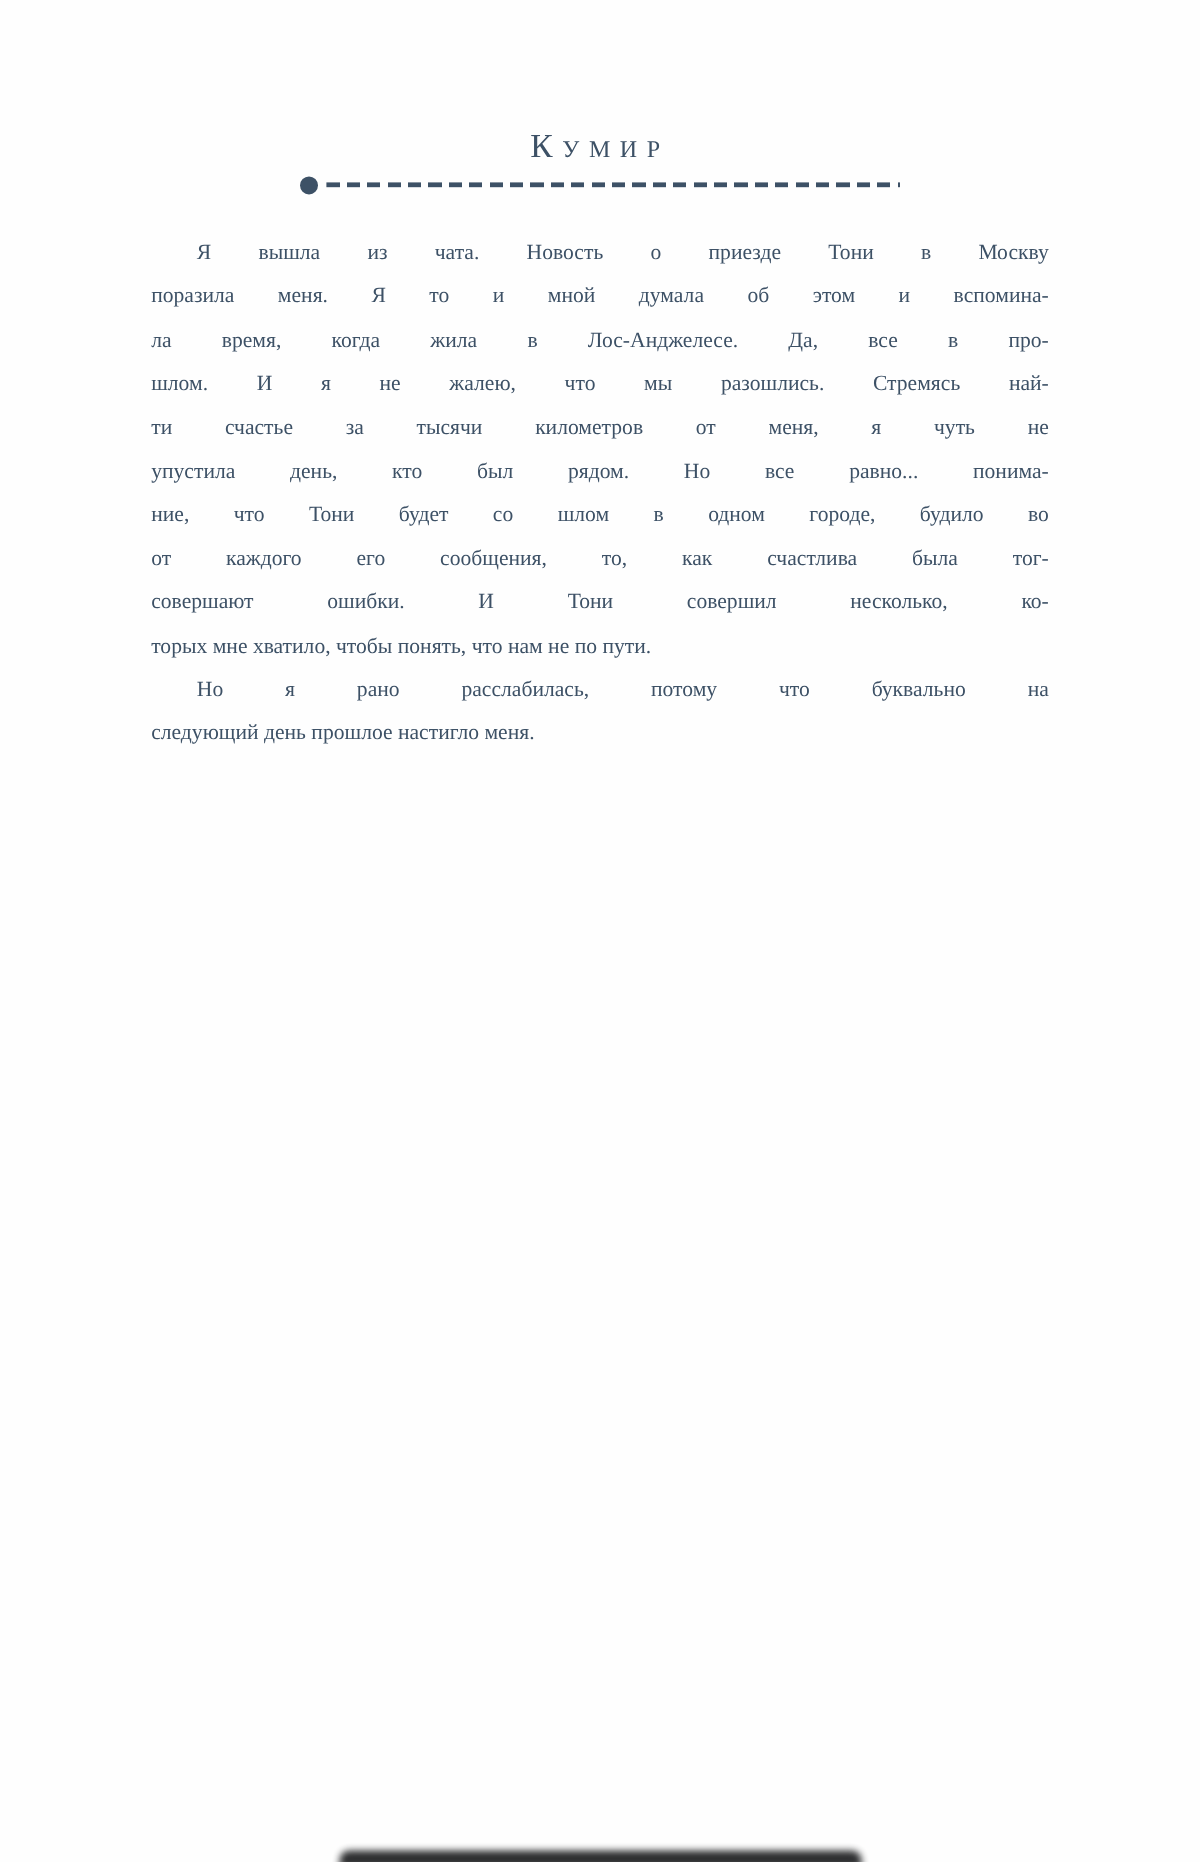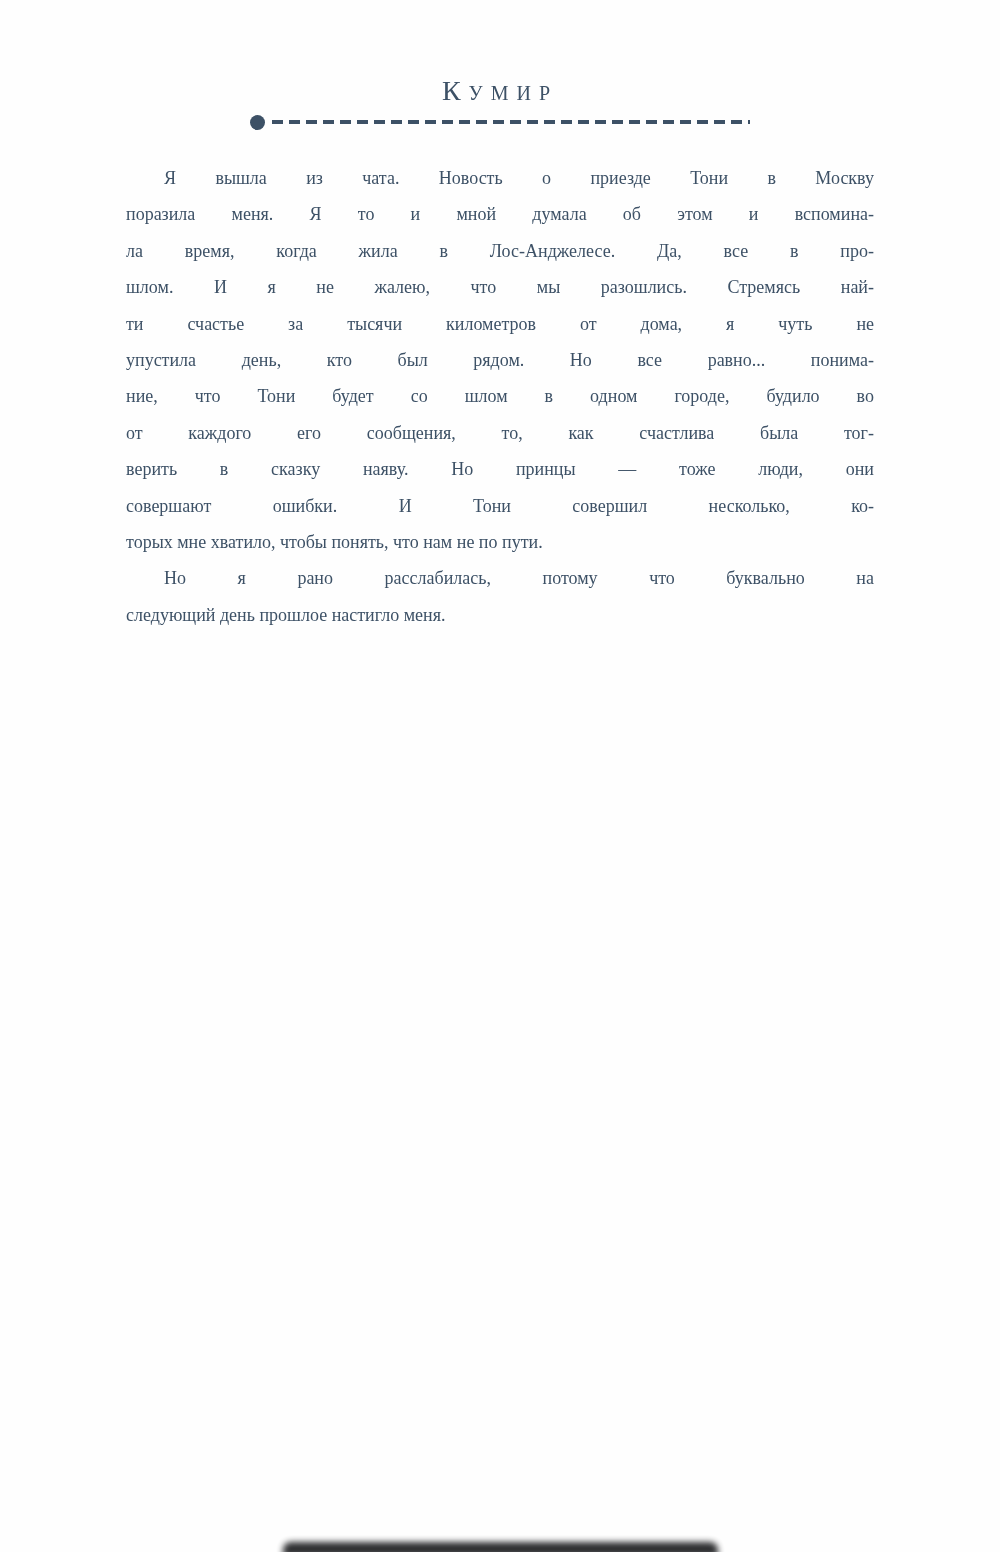--- a/index.html
+++ b/index.html
@@ -13,21 +13,21 @@
     font-family:"Liberation Serif","DejaVu Serif",serif;
   }
   .page{
     position:relative;
     width:1000px;height:1552px;
     background:var(--paper);
     overflow:hidden;
   }
   
   .header{
-    padding-top:76px;
+    padding-top:108px;
   }
   .title{
     text-align:center;
     font-variant:small-caps;
     letter-spacing:8px;
     font-size:28px;
     line-height:30px;
     color:var(--ink);
   }
   .rule{
@@ -95,25 +95,24 @@
       <span class="dashes"></span>
     </div>
   </div>
 
   <div class="body-text" id="text-block">
       <div class="para">
         <div class="line first">Я вышла из чата. Новость о приезде Тони в Москву</div>
         <div class="line">поразила меня. Я то и мной думала об этом и вспомина-</div>
         <div class="line">ла время, когда жила в Лос-Анджелесе. Да, все в про-</div>
         <div class="line">шлом. И я не жалею, что мы разошлись. Стремясь най-</div>
-        <div class="line">ти счастье за тысячи километров от дома, я чуть не</div>
+        <div class="line">ти счастье за тысячи километров от меня, я чуть не</div>
         <div class="line">упустила день, кто был рядом. Но все равно... понима-</div>
         <div class="line">ние, что Тони будет со шлом в одном городе, будило во</div>
         <div class="line">от каждого его сообщения, то, как счастлива была тог-</div>
-        <div class="line">верить в сказку наяву. Но принцы — тоже люди, они</div>
         <div class="line">совершают ошибки. И Тони совершил несколько, ко-</div>
         <div class="line last">торых мне хватило, чтобы понять, что нам не по пути.</div>
       </div>
       <div class="para">
         <div class="line first">Но я рано расслабилась, потому что буквально на</div>
         <div class="line last">следующий день прошлое настигло меня.</div>
       </div>
     </div>
 
   <div class="bottom-edge"></div>

